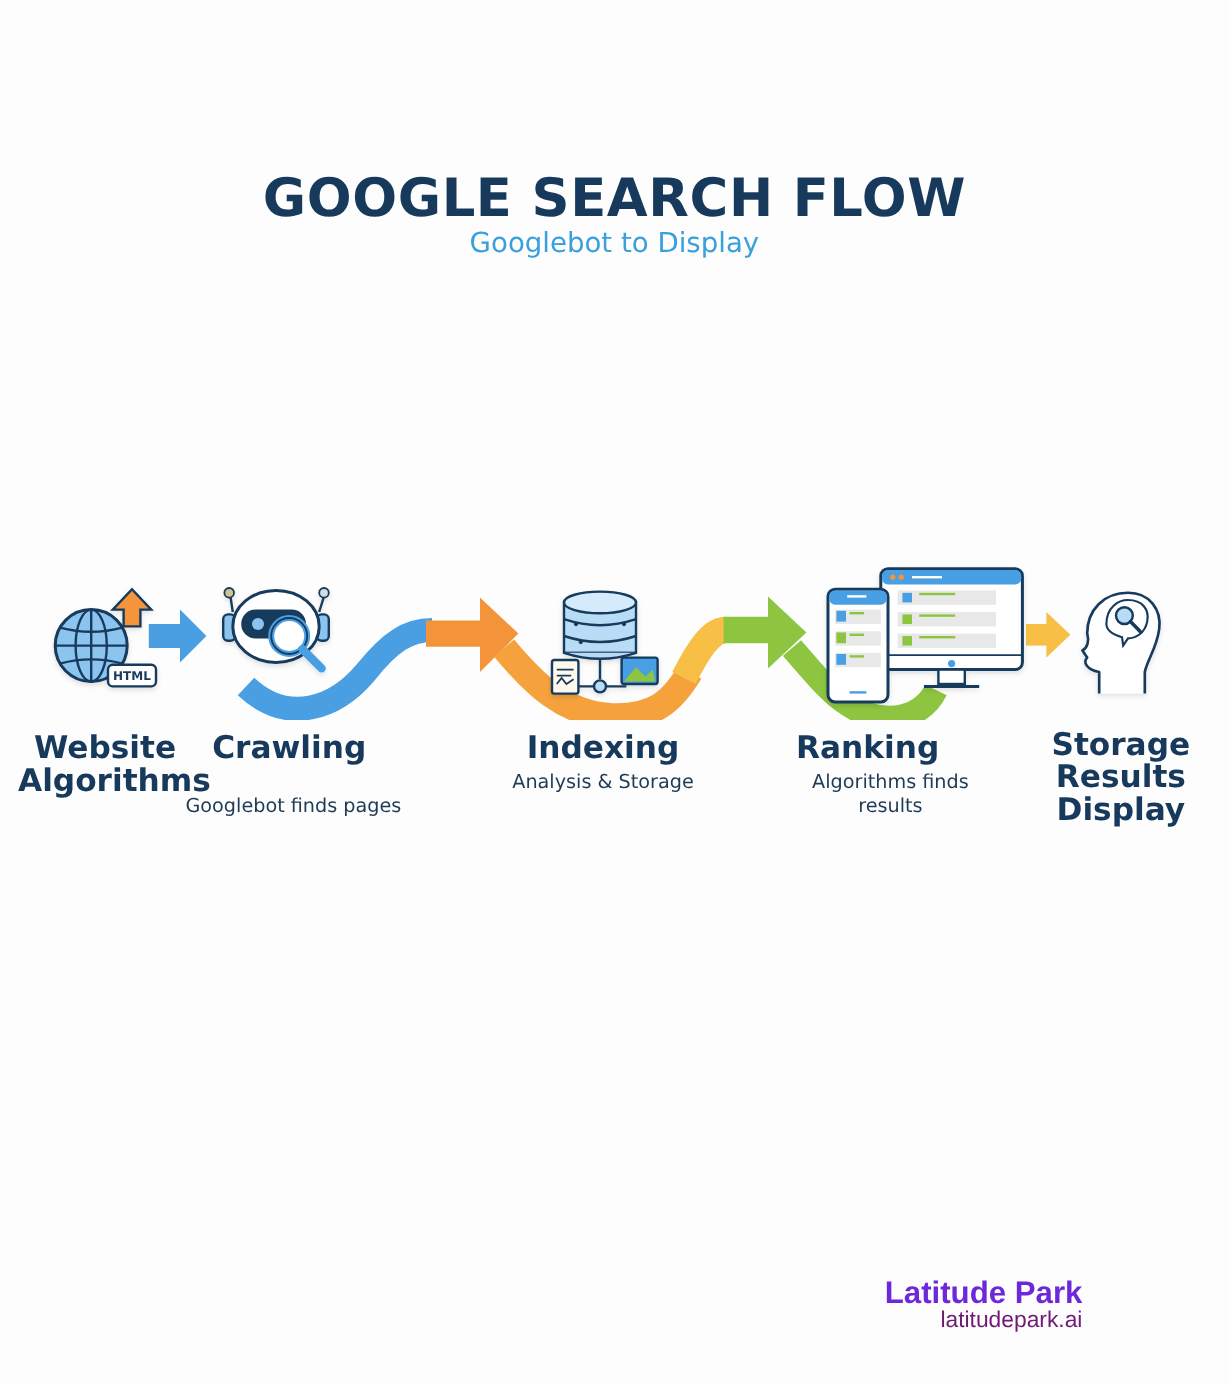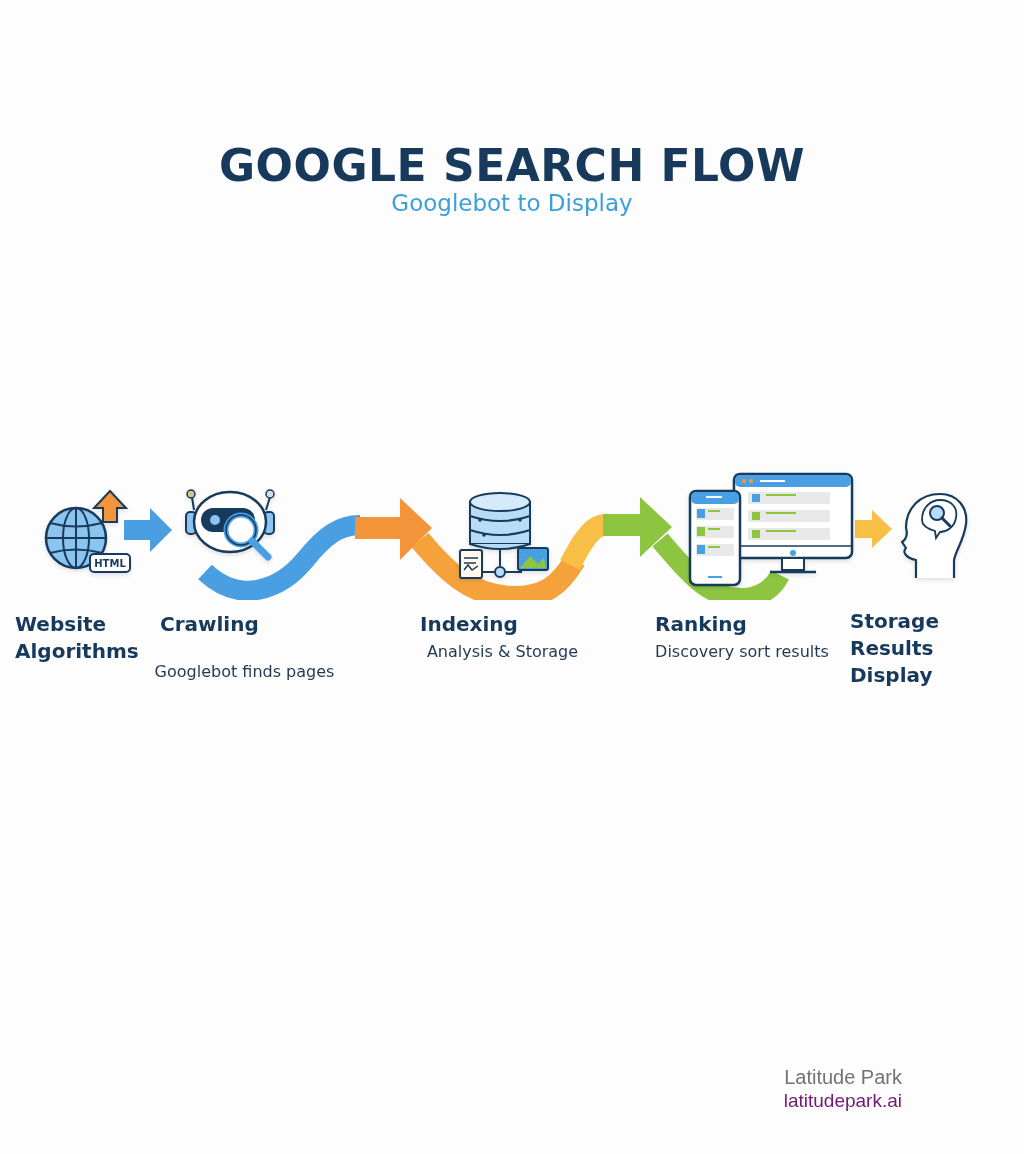--- a/index.html
+++ b/index.html
@@ -12,32 +12,32 @@
     position: absolute; left: 0; width: 1024px; top: 140px;
     text-align: center; font-weight: bold; font-size: 44px;
     color: #173a5c; letter-spacing: 0.5px;
   }
   .subtitle {
     position: absolute; left: 0; width: 1024px; top: 190px;
     text-align: center; font-size: 23px; color: #3aa0dc;
   }
   svg.flow { position: absolute; left: 0; top: 460px; }
   .label {
-    position: absolute; text-align: left; color: #173a5c;
-    font-weight: bold; font-size: 20px; line-height: 27px;
+    position: absolute; text-align: center; color: #173a5c;
+    font-weight: bold; font-size: 26px; line-height: 27px;
   }
   .desc {
     position: absolute; text-align: center; color: #1f3a55;
     font-size: 16px; line-height: 20px;
   }
   .brand {
     position: absolute; right: 122px; top: 1064px; text-align: right;
     font-family: "Liberation Sans", sans-serif;
   }
-  .brand-name { font-weight: normal; font-size: 20px; color: #737373; line-height: 26px; }
+  .brand-name { font-weight: bold; font-size: 26px; color: #6d28d9; line-height: 26px; }
   .brand-url { font-size: 19px; color: #701a75; line-height: 22px; }
 </style>
 </head>
 <body>
 
 <div class="title">GOOGLE SEARCH FLOW</div>
 <div class="subtitle">Googlebot to Display</div>
 
 <svg class="flow" width="1024" height="140" viewBox="0 460 1024 140" xmlns="http://www.w3.org/2000/svg">
   <defs>
@@ -159,22 +159,22 @@
   <div>Website</div>
   <div>Algorithms</div>
 </div>
 
 <div class="label" style="left:160px; width:162px; top:611px;">Crawling</div>
 <div class="desc" style="left:152px; width:185px; top:642px;margin-top:20px;">Googlebot finds pages</div>
 
 <div class="label" style="left:420px; width:165px; top:611px;">Indexing</div>
 <div class="desc" style="left:415px; width:175px; top:642px;text-align:center;">Analysis &amp; Storage</div>
 
-<div class="label" style="left:655px; width:170px; top:611px;">Ranking</div>
-<div class="desc" style="left:648px; width:188px; top:642px;">Discovery sort results</div>
+<div class="label" style="left:638px; width:170px; top:611px;">Ranking</div>
+<div class="desc" style="left:648px; width:188px; top:642px;">Algorithms finds results</div>
 
 <div class="label" style="left:850px; width:168px; top:608px;">
   <div>Storage Results</div>
   <div>Display</div>
 </div>
 
 <div class="brand">
   <div class="brand-name">Latitude Park</div>
   <div class="brand-url">latitudepark.ai</div>
 </div>

